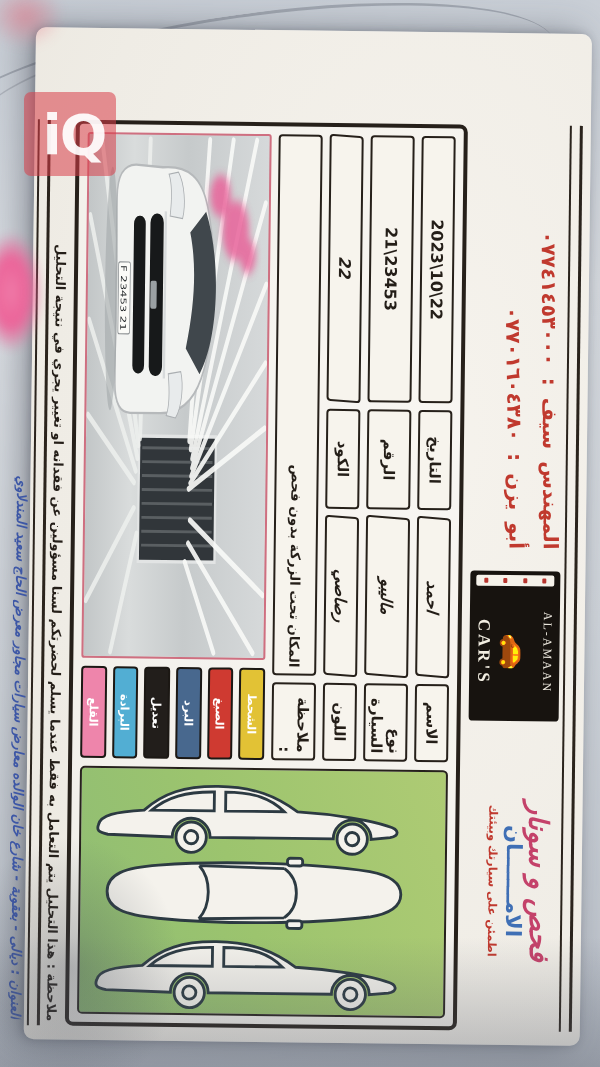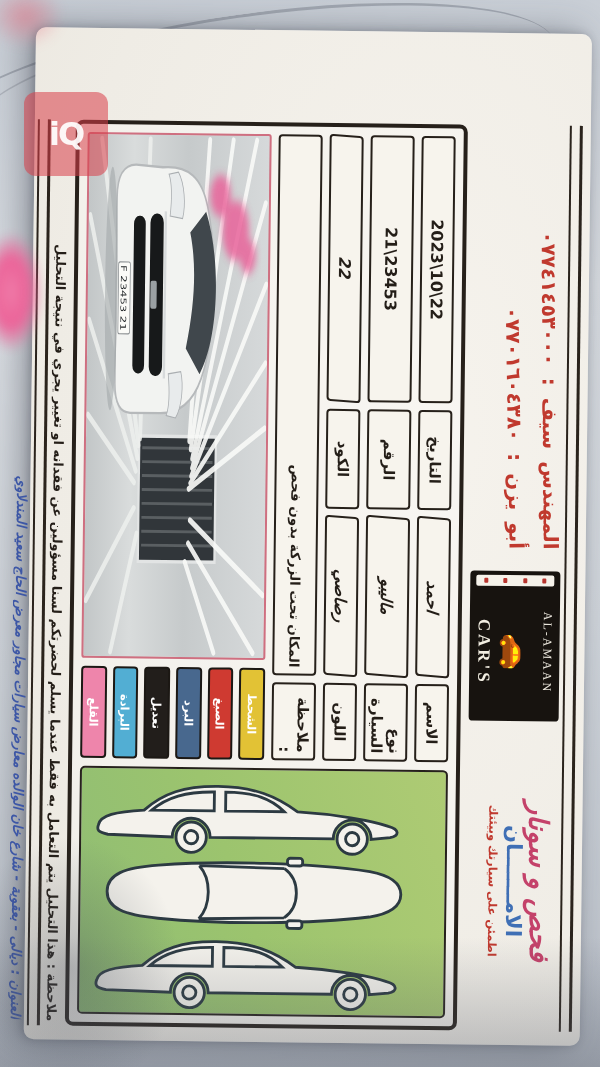--- a/index.html
+++ b/index.html
@@ -63,23 +63,23 @@
   .chip{flex:1;border:2px solid #1c1814;border-radius:4px;color:#fff;font-size:11.5px;font-weight:bold;
         display:flex;align-items:center;justify-content:center;letter-spacing:.5px;}
   .photo-frame{flex:1;border:2px solid #cf6f80;box-shadow:inset 0 0 0 3px #f3f0e9,inset 0 0 0 5px #cf6f80;
         border-radius:3px;overflow:hidden;position:relative;background:#c9cdce;}
   .photo-frame svg{position:absolute;inset:0;width:100%;height:100%;}
   
   .analysis{flex:none;font-size:13px;font-weight:bold;margin:6px 4px 0;white-space:nowrap;overflow:hidden;}
   .address{flex:none;font-size:13.5px;font-weight:bold;margin:3px 6px 0;white-space:nowrap;overflow:hidden;
         font-style:italic;}
   
-  .iq{position:absolute;left:24px;top:92px;width:84px;height:84px;border-radius:12px;
+  .iq{position:absolute;left:24px;top:92px;width:84px;height:84px;border-radius:7px;
         background:rgba(216,62,72,.55);display:flex;align-items:center;justify-content:center;
-        color:rgba(255,255,255,.92);font-size:32px;font-weight:bold;letter-spacing:-2px;}
+        color:rgba(255,255,255,.92);font-size:56px;font-weight:bold;letter-spacing:-2px;padding-left:8px;}
   .blob1{position:absolute;left:-20px;top:232px;width:62px;height:120px;border-radius:50%;
         background:radial-gradient(closest-side,#f277a6,#ee5e96 55%,rgba(238,94,150,0));
         filter:blur(5px);opacity:.95;}
   .blob2{position:absolute;left:-14px;top:-16px;width:78px;height:64px;border-radius:50%;
         background:radial-gradient(closest-side,rgba(230,90,110,.8),rgba(230,90,110,0));
         filter:blur(6px);opacity:.6;}
 </style>
 </head>
 <body>
 

